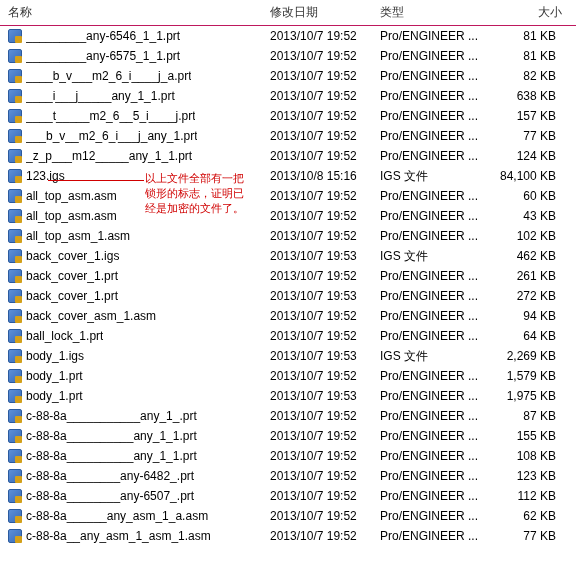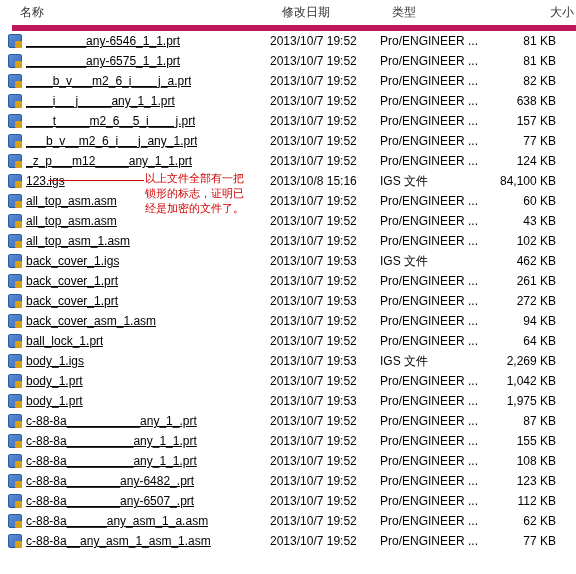--- a/index.html
+++ b/index.html
@@ -6,22 +6,21 @@
     body {
       font-family: "Microsoft YaHei", "SimSun", Tahoma, sans-serif;
       font-size: 12px;
       background: #fff;
       color: #000;
       width: 576px;
     }
     .header {
       display: flex;
       padding: 4px 0;
-      border-bottom: 6px solid #be185d;
-      margin-left: 12px;
+      border-bottom: 1px solid #be185d;
     }
     .header .col {
       color: #333;
       padding-left: 8px;
     }
     .col-name { width: 262px; }
     .col-date { width: 110px; }
     .col-type { width: 115px; }
     .col-size { width: 75px; text-align: right; }
     .rows { }
@@ -81,21 +80,20 @@
       font-size: 11px;
       line-height: 15px;
       white-space: pre-line;
     }
     .container { position: relative; }
     .filename-text {
       overflow: hidden;
       text-overflow: ellipsis;
       white-space: nowrap;
       max-width: 232px;
-      text-decoration: underline;
     }
   </style>
 </head>
 <body>
 
 <div class="container">
   <div class="header">
     <div class="col col-name">名称</div>
     <div class="col col-date">修改日期</div>
     <div class="col col-type">类型</div>
@@ -256,21 +254,21 @@
         <div class="cell cell-type">IGS 文件</div>
         <div class="cell cell-size">2,269 KB</div>
       </div>
       <div class="row">
         <div class="cell cell-name">
           <span class="file-icon"></span>
           <span class="filename-text">body_1.prt</span>
         </div>
         <div class="cell cell-date">2013/10/7 19:52</div>
         <div class="cell cell-type">Pro/ENGINEER ...</div>
-        <div class="cell cell-size">1,042 KB</div>
+        <div class="cell cell-size">1,579 KB</div>
       </div>
       <div class="row">
         <div class="cell cell-name">
           <span class="file-icon"></span>
           <span class="filename-text">body_1.prt</span>
         </div>
         <div class="cell cell-date">2013/10/7 19:53</div>
         <div class="cell cell-type">Pro/ENGINEER ...</div>
         <div class="cell cell-size">1,975 KB</div>
       </div>

